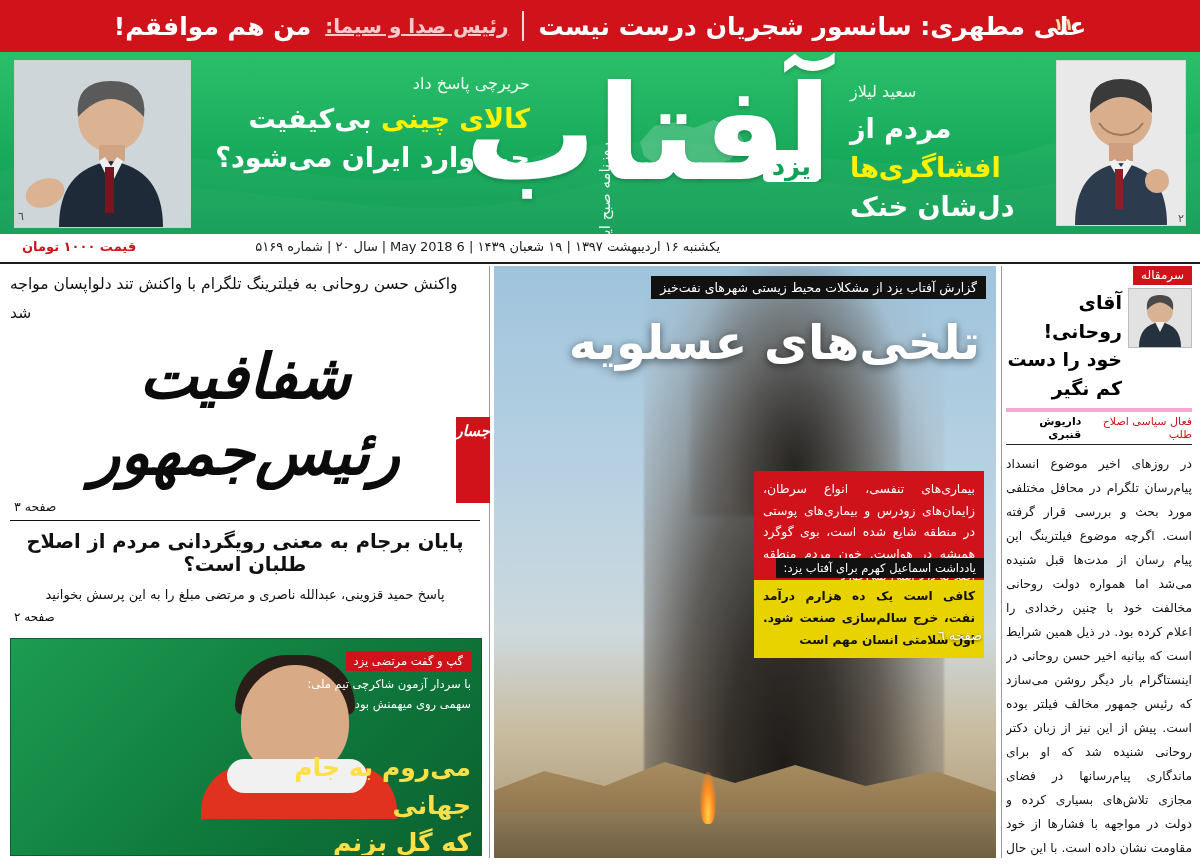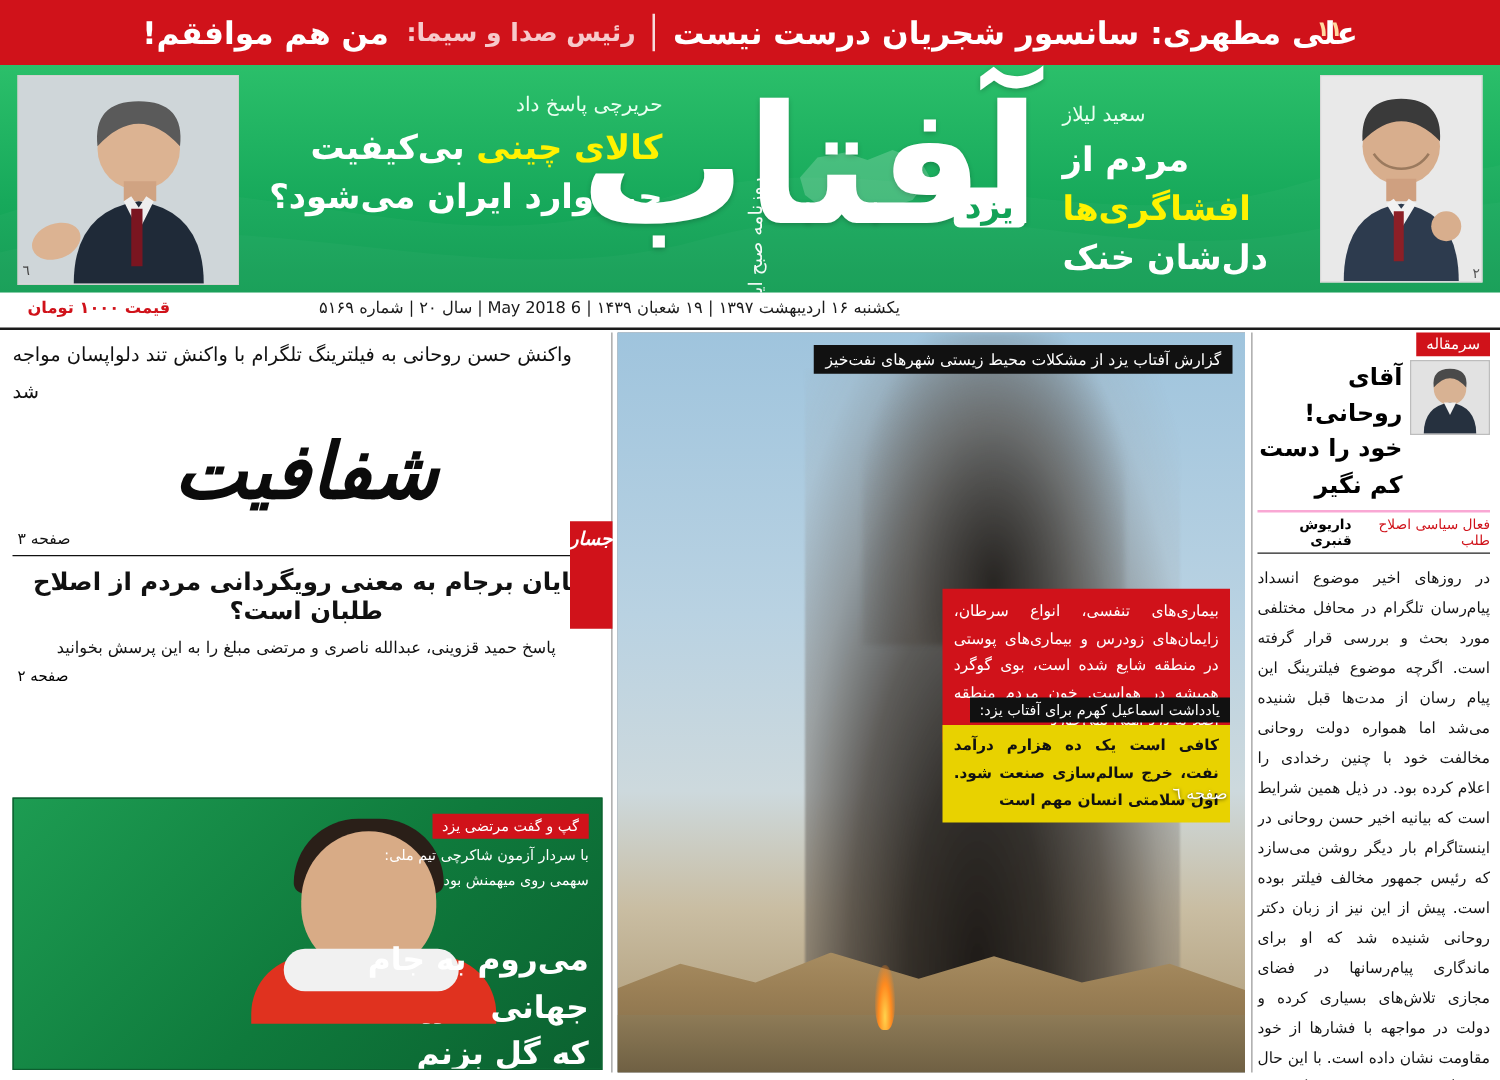--- a/index.html
+++ b/index.html
@@ -50,20 +50,21 @@
     width: 2px;
     height: 30px;
     background: #ffffff;
     opacity: .85;
     display: inline-block;
   }
   .tb-sub-label {
     font-size: 20px;
     color: #f7c9cb;
     font-weight: bold;
+    text-decoration: underline;
   }
   .tb-sub {
     font-size: 25px;
     font-weight: bold;
   }
   .tb-badge {
     position: absolute;
     right: 126px;
     top: 14px;
     font-size: 17px;
@@ -287,21 +288,21 @@
     height: 58px;
     background: #dcdcdc;
     border: 1px solid #bdbdbd;
     flex: none;
     overflow: hidden;
   }
   .cr-author {
     margin-top: 6px;
     text-align: right;
     font-size: 11px;
-    border-top: 2px solid #f9a8d4;
+    border-top: 4px solid #f9a8d4;
     border-bottom: 1px solid #222;
     padding: 3px 0;
     display: flex;
     flex-direction: row-reverse;
     justify-content: space-between;
   }
   .cr-author .nm { font-weight: bold; }
   .cr-author .rl { color: #d0121a; }
   .cr-body {
     margin-top: 8px;
@@ -590,21 +591,21 @@
     font-size: 11.5px;
     line-height: 1.7;
     direction: rtl;
     text-align: right;
   }
   .sport-title {
     position: absolute;
     right: 10px;
     top: 110px;
     width: 210px;
-    color: #ffffff;
+    color: #fde047;
     font-size: 25px;
     font-weight: bold;
     line-height: 1.5;
     direction: rtl;
     text-align: right;
     letter-spacing: -0.5px;
   }
 </style>
 </head>
 <body>
@@ -717,31 +718,33 @@
 
     <div class="col-center">
       <div class="sky"></div>
       <div class="smoke"></div>
       <div class="smoke2"></div>
       <div class="mountain"></div>
       <div class="ground"></div>
       <div class="flame"></div>
 
       <div class="cc-kicker">گزارش آفتاب یزد از مشکلات محیط زیستی شهرهای نفت‌خیز</div>
+      <div class="cc-title">تلخی‌های عسلویه</div>
       <div class="cc-box1">بیماری‌های تنفسی، انواع سرطان، زایمان‌های زودرس و بیماری‌های پوستی در منطقه شایع شده است، بوی گوگرد همیشه در هواست. خون مردم منطقه اصلا به درد آهنی نمی‌خورد</div>
       <div class="cc-box2-label">یادداشت اسماعیل کهرم برای آفتاب یزد:</div>
       <div class="cc-box2">کافی است یک ده هزارم درآمد نفت، خرج سالم‌سازی صنعت شود. اول سلامتی انسان مهم است</div>
       <div class="cc-page">صفحه ٦</div>
     </div>
     <div class="col-divider" style="right:710px;"></div>
 
     <div class="col-left">
       <div class="cl-kicker">واکنش حسن روحانی به فیلترینگ تلگرام با واکنش تند دلواپسان مواجه شد</div>
       <div class="cl-head">
         <div>شفافیت</div>
+        <div>رئیس‌جمهور</div>
         <div class="cl-sidetab">جسارت</div>
       </div>
       <div class="cl-page">صفحه ٣</div>
       <div class="cl-rule"></div>
       <div class="cl-sub">پایان برجام به معنی رویگردانی مردم از اصلاح طلبان است؟</div>
       <div class="cl-sub2">پاسخ حمید قزوینی، عبدالله ناصری و مرتضی مبلغ را به این پرسش بخوانید</div>
       <div class="cl-page2">صفحه ٢</div>
 
       <div class="sport">
         <div class="sport-bg"></div>

